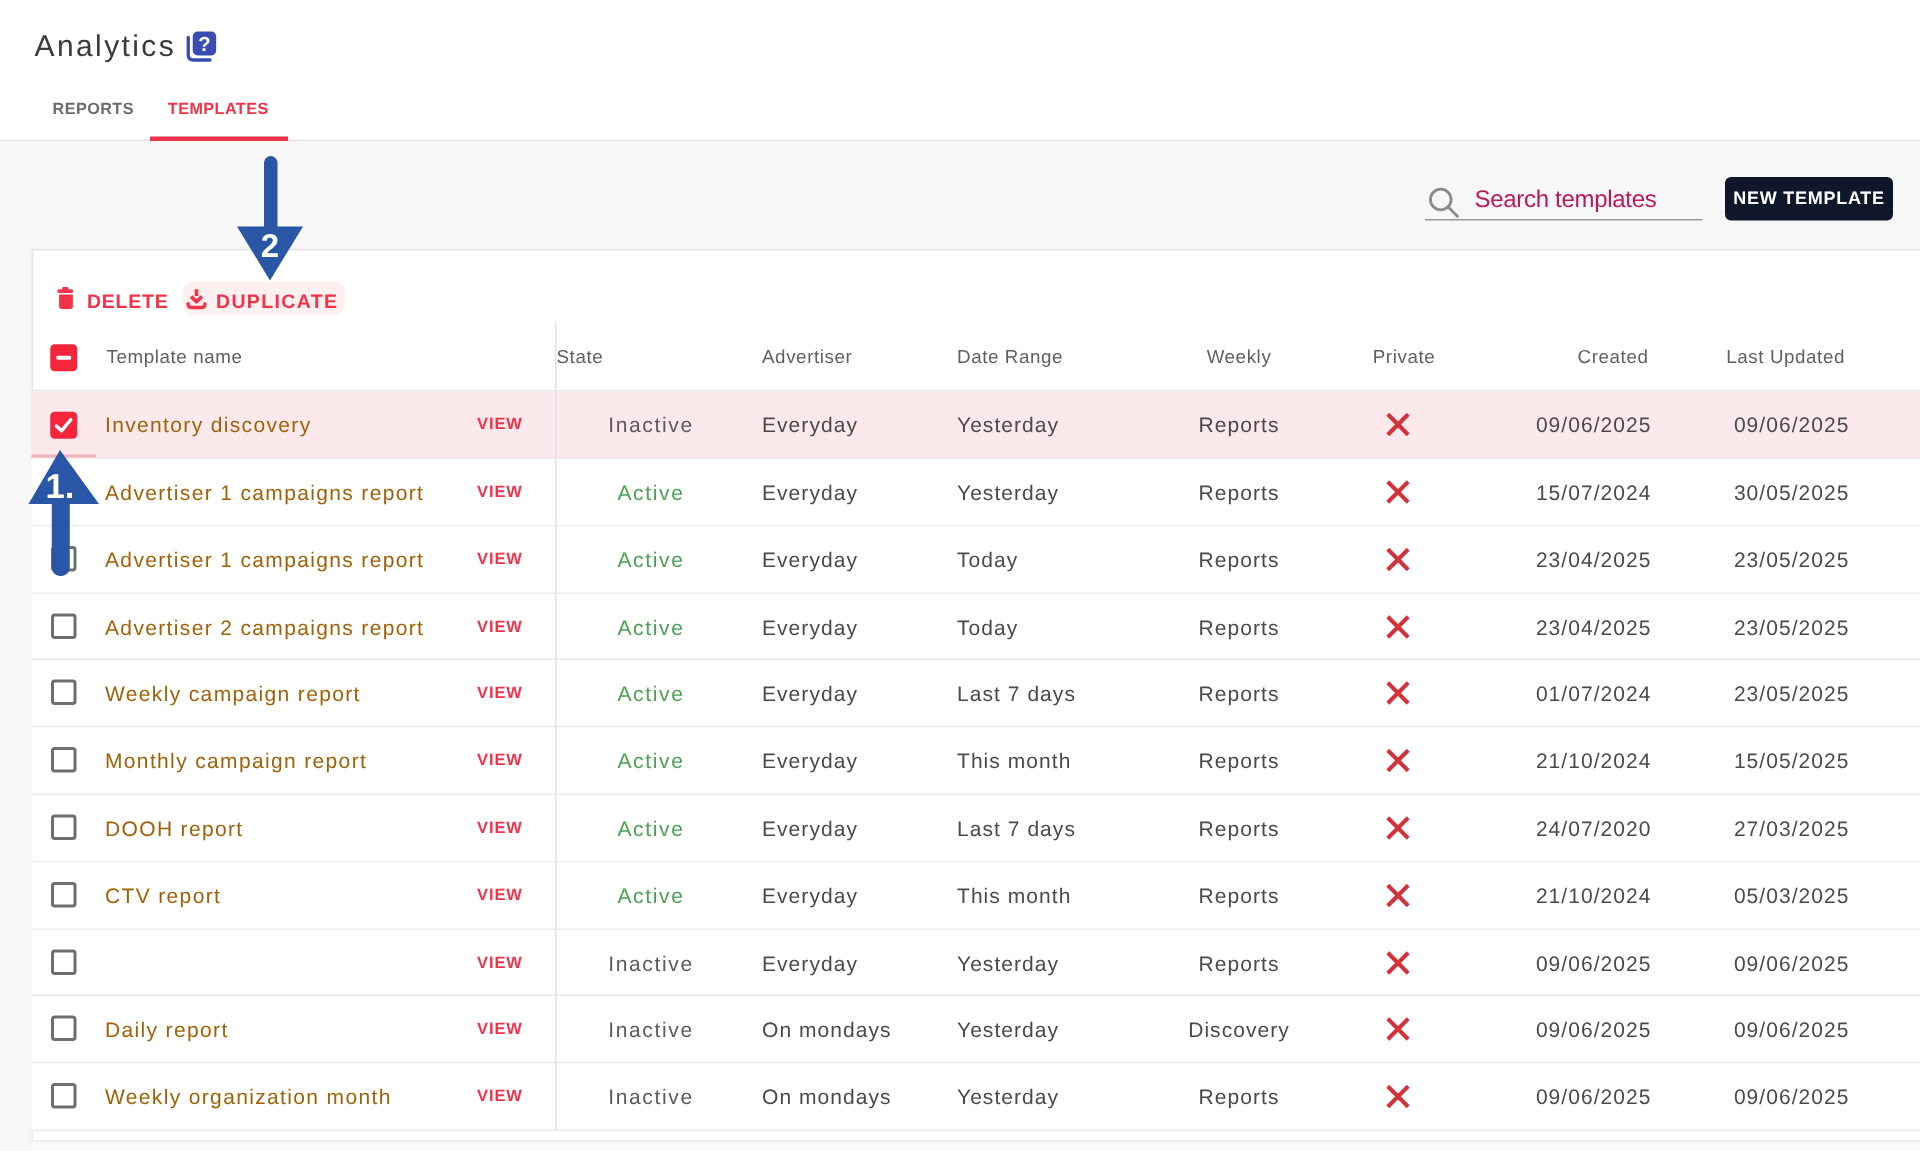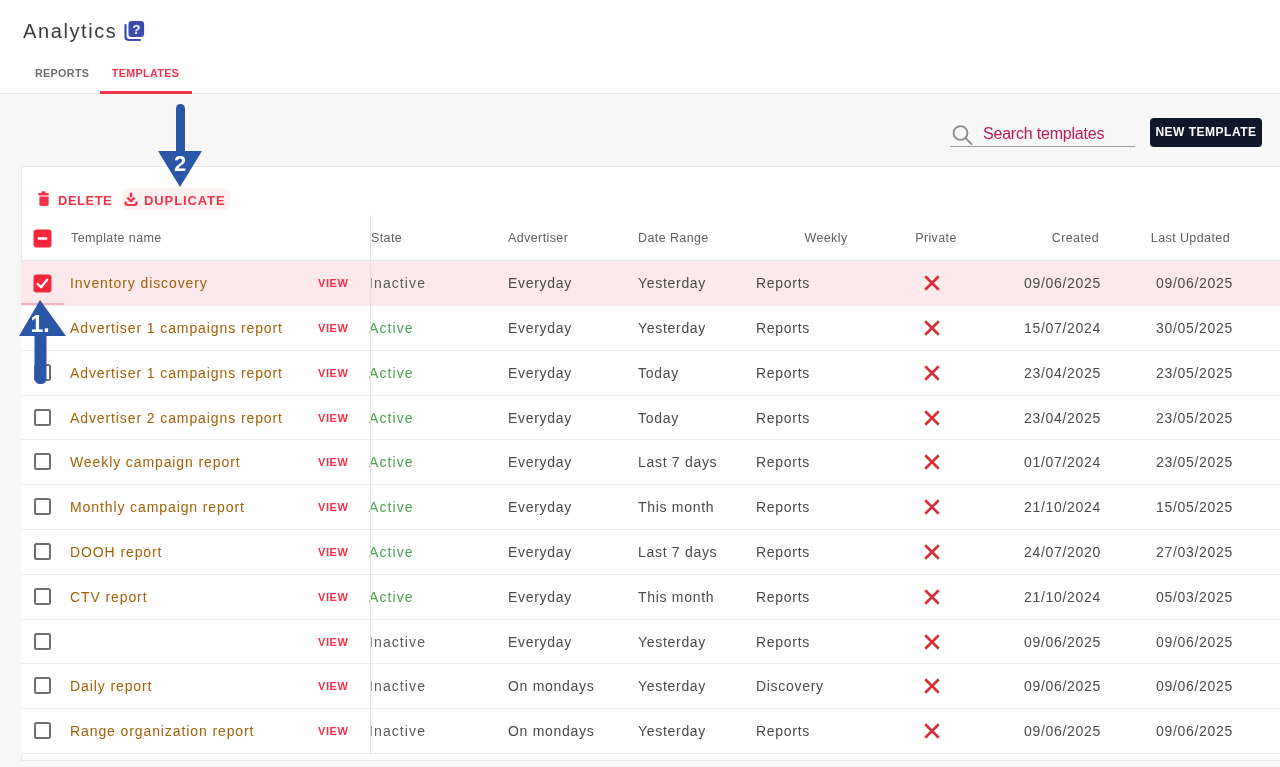--- a/index.html
+++ b/index.html
@@ -1,18 +1,18 @@
 <!DOCTYPE html>
 <html><head><meta charset="utf-8"><title>Analytics</title><style>
 *{margin:0;padding:0;box-sizing:border-box}
 html,body{width:1280px;height:767px;font-family:"Liberation Sans",sans-serif;background:#f7f7f7;position:relative;overflow:hidden}
 .abs{position:absolute}
 .nm{position:absolute;left:70px;height:20px;line-height:20px;font-size:14px;color:#a16207;letter-spacing:0.9px}
 .vw{position:absolute;left:318px;height:14px;line-height:14px;font-size:11px;font-weight:bold;color:#f2334a;letter-spacing:0.6px}
-.ct{position:absolute;height:20px;line-height:20px;font-size:14px;color:#4a4a4a;text-align:left;letter-spacing:0.7px}
+.ct{position:absolute;height:20px;line-height:20px;font-size:14px;color:#4a4a4a;text-align:center;letter-spacing:0.7px}
 .cl{position:absolute;height:20px;line-height:20px;font-size:14px;color:#4a4a4a;letter-spacing:0.7px}
 .cr{position:absolute;height:20px;line-height:20px;font-size:14px;color:#4a4a4a;text-align:right;letter-spacing:0.7px}
 .st{left:369px;width:130px;letter-spacing:1.1px}
 .fq{left:508px}
 .rg{left:638px}
 .sc{left:756px;width:140px}
 .cd{left:981px;width:120px}
 .lu{left:1113px;width:120px}
 .hdr{position:absolute;height:16px;line-height:16px;font-size:12.5px;color:#606060;letter-spacing:0.4px}
 </style></head><body>
@@ -204,21 +204,21 @@
 <div class="cl rg" style="top:676px">Yesterday</div>
 <div class="ct sc" style="top:676px">Discovery</div>
 <svg style="position:absolute;left:924px;top:678px" width="16" height="16" viewBox="0 0 16 16">
     <line x1="1.2" y1="1.2" x2="14.8" y2="14.8" stroke="#d4323b" stroke-width="2.7"></line>
     <line x1="14.8" y1="1.2" x2="1.2" y2="14.8" stroke="#d4323b" stroke-width="2.7"></line>
   </svg>
 <div class="cr cd" style="top:676px">09/06/2025</div>
 <div class="cr lu" style="top:676px">09/06/2025</div>
 <div style="position:absolute;left:21px;top:709px;width:1259px;height:45px;background:#fff;border-bottom:1px solid #ececec"></div>
 <div style="position:absolute;left:34px;top:722px;width:17px;height:17px;border:2px solid #6e6e6e;border-radius:2.5px;background:#fff"></div>
-<div class="nm" style="top:721px">Range organization report</div>
+<div class="nm" style="top:721px">Weekly organization month</div>
 <div class="vw" style="top:724px">VIEW</div>
 <div class="ct st" style="top:721px;color:#5b5b5b">Inactive</div>
 <div class="cl fq" style="top:721px">On mondays</div>
 <div class="cl rg" style="top:721px">Yesterday</div>
 <div class="ct sc" style="top:721px">Reports</div>
 <svg style="position:absolute;left:924px;top:723px" width="16" height="16" viewBox="0 0 16 16">
     <line x1="1.2" y1="1.2" x2="14.8" y2="14.8" stroke="#d4323b" stroke-width="2.7"></line>
     <line x1="14.8" y1="1.2" x2="1.2" y2="14.8" stroke="#d4323b" stroke-width="2.7"></line>
   </svg>
 <div class="cr cd" style="top:721px">09/06/2025</div>

